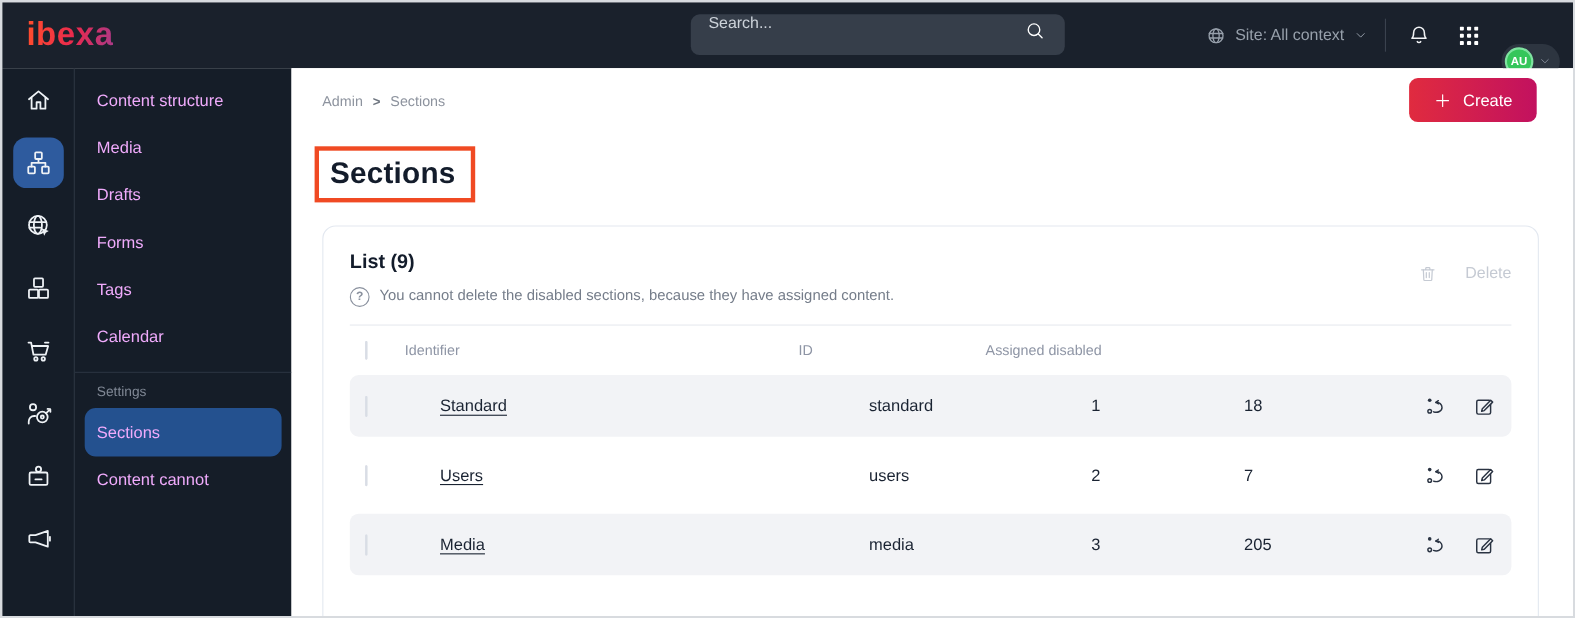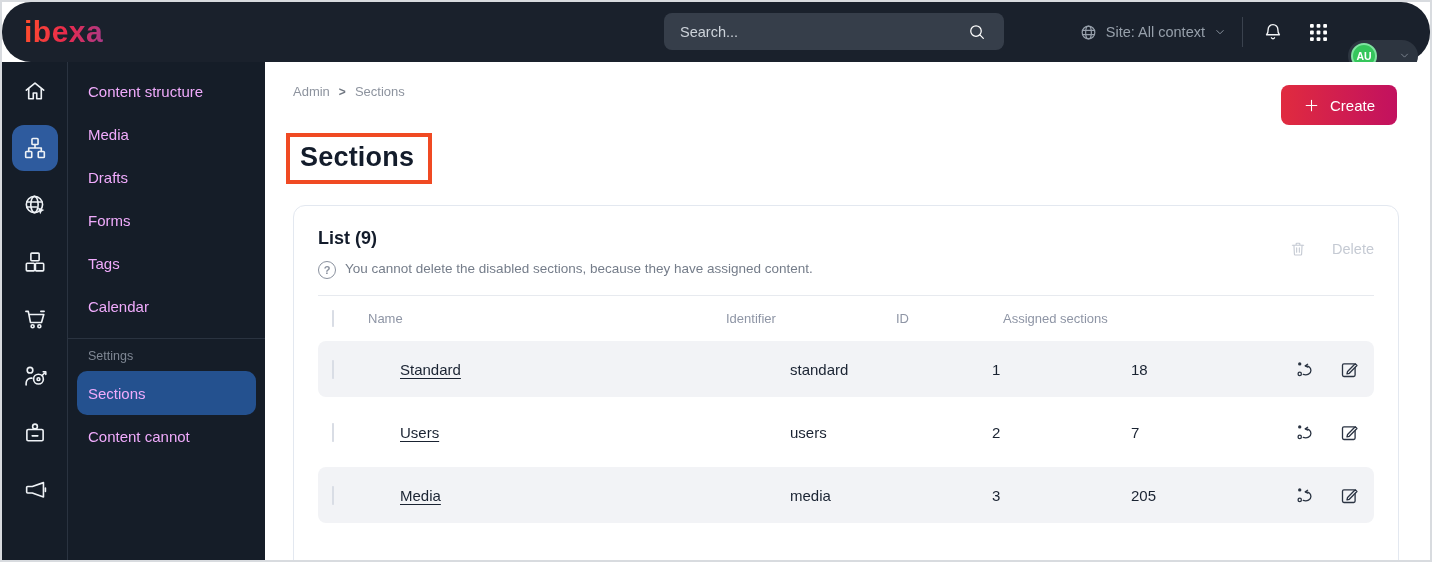--- a/index.html
+++ b/index.html
@@ -1,53 +1,53 @@
 <!DOCTYPE html>
 <html><head>
 <meta charset="utf-8">
 <style>
   * { margin:0; padding:0; box-sizing:border-box; }
   body { background:#fff; font-family:"Liberation Sans","DejaVu Sans",sans-serif; }
   .screen { position:relative; width:1432px; height:562px; border:2px solid #d8dbdf; background:#fff; overflow:hidden; }
 
   
-  .topbar { position:relative; height:60px; background:#1a212c; display:flex; align-items:center;border-radius:29px; }
+  .topbar { position:relative; height:60px; background:#1a212c; display:flex; align-items:center; }
   .logo { margin-left:22px; font-size:30px; font-weight:800; letter-spacing:.5px; line-height:1;
           background:linear-gradient(100deg,#ff4b2e 5%,#e8294e 55%,#a93a88 100%);
           -webkit-background-clip:text; background-clip:text; color:transparent; cursor:pointer; }
   .searchwrap { position:absolute; left:626px; top:11px; width:340px; height:37px; background:#363e4a;
-                border-radius:8px; display:flex; align-items:center; padding:0 12px 0 16px;margin-left:36px; }
+                border-radius:8px; display:flex; align-items:flex-start; padding:0 12px 0 16px; }
   .searchwrap input { flex:1; background:transparent; border:none; outline:none; color:#eef1f4; font-size:14.5px; font-family:inherit; }
   .searchwrap input::placeholder { color:#cdd3da; }
   .topbar-right { position:absolute; right:12px; top:0; height:60px; display:flex; align-items:center; gap:15px; }
   .site-context { display:flex; align-items:center; gap:8px; color:#97a0ab; font-size:14.5px; cursor:pointer; }
   .tb-divider { width:1px; height:30px; background:#3a424e; }
   .icon-btn { display:flex; align-items:center; justify-content:center; width:30px; height:30px; cursor:pointer; }
-  .avatar-pill { display:flex; align-items:center; gap:21px; background:#2d3540; border-radius:16px; padding:3px 7px 3px 3px; cursor:pointer;margin-top:47px; }
+  .avatar-pill { display:flex; align-items:center; gap:4px; background:#2d3540; border-radius:16px; padding:3px 7px 3px 3px; cursor:pointer;margin-top:47px; }
   .avatar { width:26px; height:26px; border-radius:50%; background:#35c65b; border:2px solid #7fe3a0;
             color:#fff; font-size:10.5px; font-weight:700; display:flex; align-items:center; justify-content:center; }
 
   
   .bodywrap { display:flex; height:498px; }
   .rail { width:66px; background:#151d28; border-right:1px solid #2a3340; display:flex; flex-direction:column; flex-shrink:0; }
   .rail-item { height:57px; display:flex; align-items:center; justify-content:center; color:#eef2f6; cursor:pointer; }
   .rail-tile { width:46px; height:46px; border-radius:12px; display:flex; align-items:center; justify-content:center; }
   .rail-item.active .rail-tile { background:#2e5b9e; }
   .menu { width:197px; background:#151d28; padding-top:8px; flex-shrink:0; }
   .menu-item { height:43px; display:flex; align-items:center; padding-left:20px; color:#f0abfc; font-size:15px; cursor:pointer; }
   .menu-divider { height:1px; background:#2a3340; margin-top:10px; }
   .menu-heading { margin:10px 0 0 20px; color:#7f8794; font-size:12.5px; }
   .menu-item.pill { margin:8px 9px 0 9px; height:44px; padding-left:11px; background:#24518f; border-radius:10px; }
 
   
   .main { position:relative; flex:1; background:#fff; overflow:hidden; }
   .breadcrumb { position:absolute; top:22px; left:28px; display:flex; align-items:center; gap:9px; font-size:13px; color:#8d939e; }
   .crumb-link { cursor:pointer; }
   .crumb-sep { font-weight:700; color:#6f7680; font-size:12px; }
-  .create-btn { position:absolute; top:23px; right:33px; height:40px; padding:0 22px; border:none; border-radius:8px;
+  .create-btn { position:absolute; top:9px; right:33px; height:40px; padding:0 22px; border:none; border-radius:8px;
                 background:linear-gradient(90deg,#e02b3f,#c2115f); color:#fff; font-size:15px; font-family:inherit;
                 display:flex; align-items:center; gap:10px; cursor:pointer; }
   .title-annotation { position:absolute; top:71px; left:21px; border:4px solid #f04a23; padding:5px 14px 7px 10px; background:#fff; }
   .page-title { font-size:27px; font-weight:700; color:#131c2b; letter-spacing:.2px; }
 
   .card { position:absolute; top:143px; left:28px; width:1106px; height:470px; background:#fff;
           border:1px solid #e3e8f0; border-radius:12px; padding:22px 24px; }
   .card-head { display:flex; align-items:center; justify-content:space-between; }
   .list-title { font-size:18px; font-weight:700; color:#131c2b; margin-bottom:12px; }
   .hint-row { display:flex; gap:9px; color:#757d8a; font-size:13.5px; }
@@ -264,24 +264,23 @@
                 </svg>
             </span>
             <span>Delete</span>
           </button>
         </div>
 
         <hr class="card-divider">
 
         <div class="tgrid thead">
           <div><span class="checkbox"></span></div>
-          <div>Name</div>
           <div>Identifier</div>
           <div>ID</div>
-          <div>Assigned sections</div>
+          <div>Assigned disabled</div>
           <div></div>
         </div>
 
         <div class="tgrid trow striped">
           <div><span class="checkbox"></span></div>
           <div><a class="name-link">Standard</a></div>
           <div>standard</div>
           <div>1</div>
           <div>18</div>
           <div class="actions">

